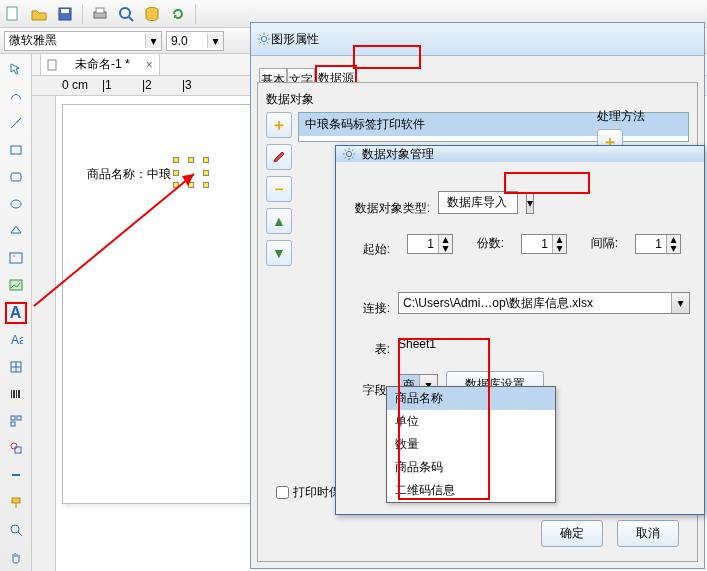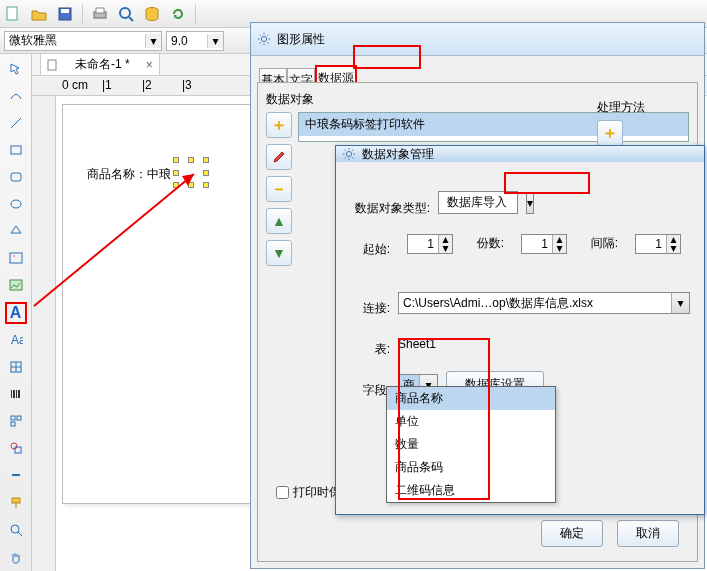--- a/index.html
+++ b/index.html
@@ -23,33 +23,33 @@
 .ruler-h { height:20px; background:#f0f0f0; border-bottom:1px solid #ccc; margin-left:0; position:relative; font-size:9px;}
 .ruler-h .tick { position:absolute; top:2px; }
 .ruler-v { width:24px; background:#f0f0f0; border-right:1px solid #ccc; position:absolute; left:0; top:42px; bottom:0; }
 .page { position:absolute; left:30px; top:50px; width:190px; height:400px; background:#fff; border:1px solid #bbb; box-shadow:2px 2px 4px rgba(0,0,0,0.1); }
 .labeltext { position:absolute; left:55px; top:110px; font-size:16px; }
 .handle { position:absolute; width:6px; height:6px; background:#ffeb3b; border:1px solid #888; }
 .arrow-line { position:absolute; stroke:#e00; stroke-width:2; fill:none; }
 .arrowhead { fill:#e00; }
 
 .props-panel { position:absolute; left:250px; top:22px; width:455px; height:547px; background:#f0f0f0; border:1px solid #7a99b8; }
-.props-title { height:28px; background:linear-gradient(#eaf3fb,#cfe3f5); display:flex; align-items:center; padding:16px 6px; gap:6px; border-bottom:1px solid #a0b8d0;}
+.props-title { height:28px; background:linear-gradient(#eaf3fb,#cfe3f5); display:flex; align-items:center; padding:16px 6px; border-bottom:1px solid #a0b8d0;}
 .gearicon { width:14px;height:14px; }
 .tabrow { height:26px; display:flex; align-items:flex-end; padding: 4px 8px 0 8px; gap:0; }
 .tab { padding:3px 1px; border:1px solid #a8a8a8; background:linear-gradient(#fdfdfd,#e8e8e8); cursor:pointer; position:relative; top:10px; border-bottom:none;text-decoration:underline;}
 .tab.active { border:2px solid #e00; background:#fff; }
 .tabcontent { border:1px solid #a8a8a8; margin:0 6px 6px 6px; background:#f0f0f0; padding:8px; height:480px; position:relative;}
 .section-label { margin-bottom:4px; }
 .listbox { border:1px solid #8aa; background:#fff; padding:0; }
 .listbox .item { padding:3px 6px; background:#bcd6f0; }
 .col-btns { display:flex; flex-direction:column; gap:6px; margin-right:6px;}
 .sq-btn { width:26px; height:26px; border:1px solid #a0b8d0; background:linear-gradient(#fdfdfd,#e0ecf7); display:flex; align-items:center; justify-content:center; cursor:pointer; border-radius:3px;}
 .row { display:flex; align-items:flex-start; }
-.rightcol { position:absolute; right:10px; top:16px; }
+.rightcol { position:absolute; right:10px; top:25px; }
 .chk { display:flex; align-items:center; gap:4px; position:absolute; left:18px; bottom:60px;}
 .btn { padding:4px 18px; border:1px solid #9ab; background:linear-gradient(#fdfdfd,#e0ecf7); cursor:pointer; border-radius:3px;}
 .btnrow { position:absolute; right:18px; bottom:14px; display:flex; gap:14px;}
 
 .dlg { position:absolute; left:335px; top:145px; width:370px; height:370px; background:#f0f0f0; border:1px solid #3a6ea5; box-shadow:2px 2px 6px rgba(0,0,0,0.3);}
 .dlg-title { height:16px; background:linear-gradient(#eaf3fb,#bcd6f0); display:flex; align-items:center; padding:0 6px; gap:6px;}
 .dlg-body { padding:14px 14px; position:relative;}
 .formrow { display:flex; align-items:center; margin:12px 0; gap:8px;}
 .lbl { min-width:80px; text-align:right;margin-top:12px; }
 .combo { display:inline-flex; flex:1; border:1px solid #888; background:#fff; height:22px; }

